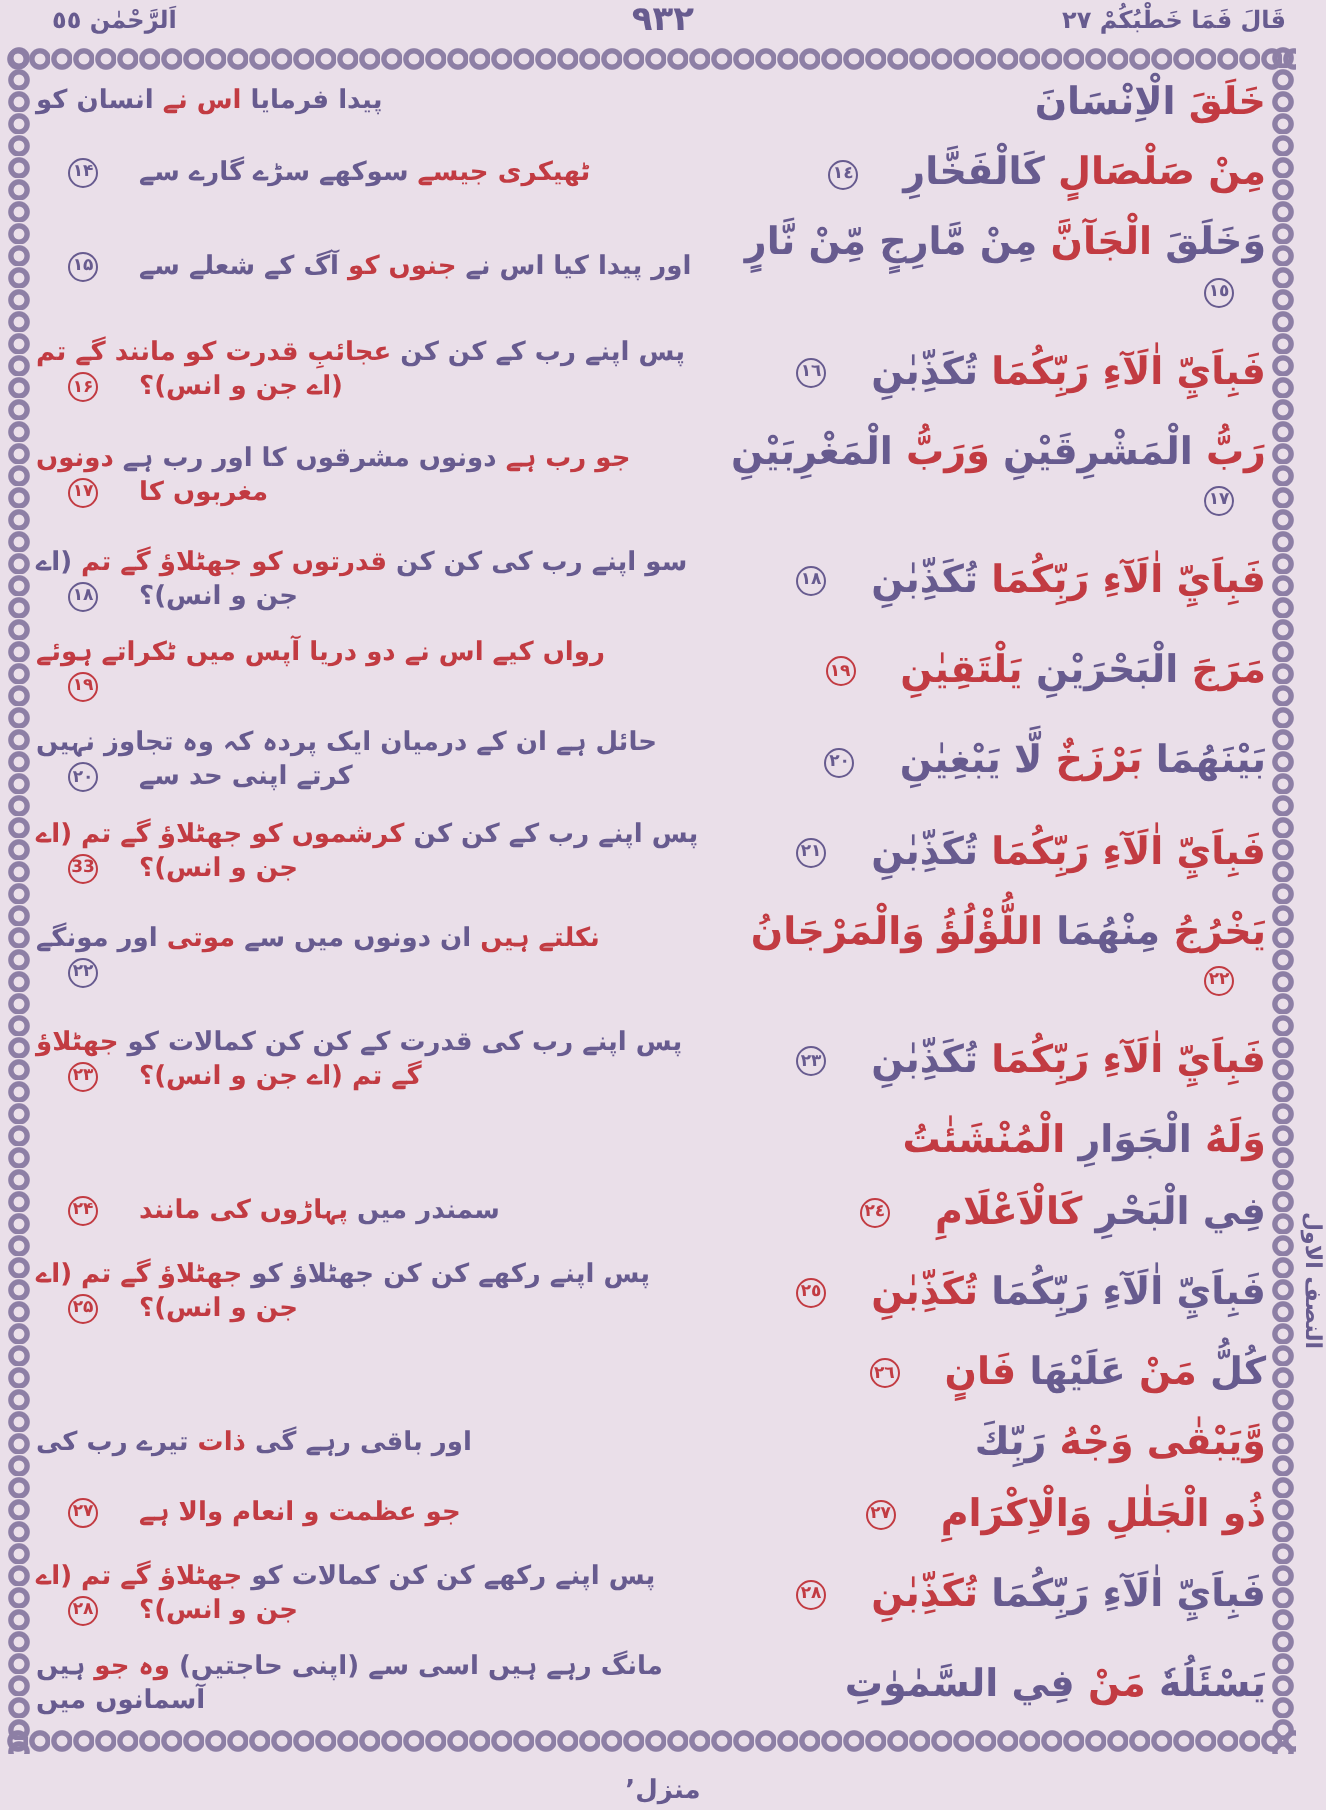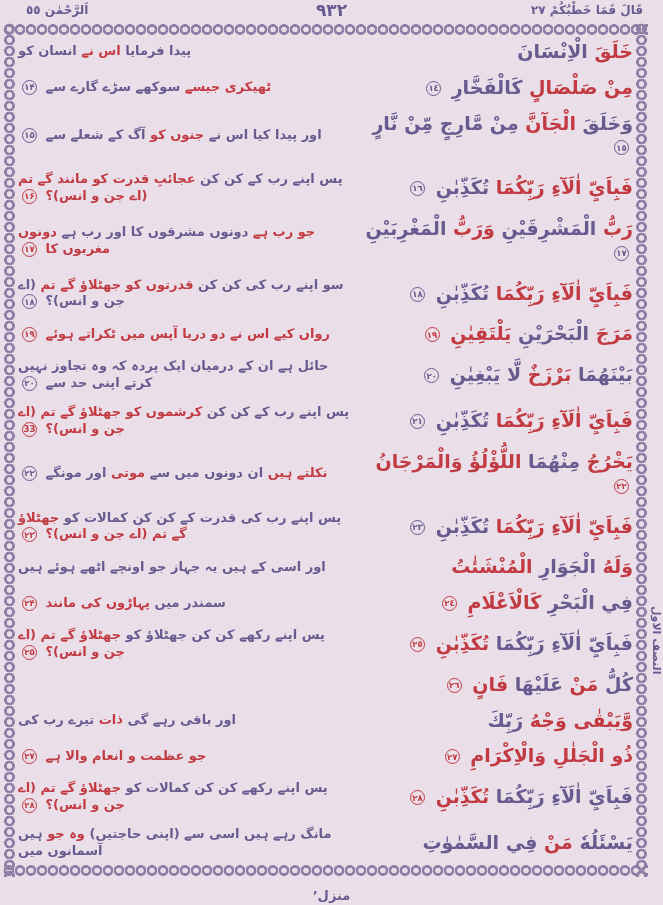--- a/index.html
+++ b/index.html
@@ -54,21 +54,21 @@
   }
   .urdu{
     width:54%;text-align:left;
     font-size:13px;font-weight:700;line-height:1.3;
   }
   .seg-red{color:var(--red);}
   .seg-purple{color:var(--purple);}
   .circle{
     display:inline-flex;align-items:center;justify-content:center;
     width:15px;height:15px;border:1.4px solid currentColor;border-radius:50%;
-    font-size:8.5px;font-weight:700;margin:0 4px;vertical-align:middle;
+    font-size:8.5px;font-weight:700;margin:0 16px;vertical-align:middle;
     line-height:1;flex:none;
   }
   .margin-note{
     position:absolute;right:0px;top:585px;width:16px;height:110px;
     writing-mode:vertical-rl;
     color:var(--purple);font-size:11px;font-weight:700;
     text-align:center;letter-spacing:1px;
   }
   .footer{
     position:absolute;bottom:2px;left:50%;transform:translateX(-50%);
@@ -138,21 +138,20 @@
     <div class="urdu"><span class="u-segs"><span class="seg-red">نکلتے ہیں </span><span class="seg-purple">ان دونوں میں سے </span><span class="seg-red">موتی </span><span class="seg-purple">اور مونگے </span></span><span class="circle u-num seg-purple">۲۲</span></div>
   </div>
 
   <div class="row">
     <div class="arabic"><span class="a-segs"><span class="seg-red">فَبِاَيِّ اٰلَآءِ رَبِّكُمَا </span><span class="seg-purple">تُكَذِّبٰنِ </span></span><span class="circle a-num seg-purple">٢٣</span></div>
     <div class="urdu"><span class="u-segs"><span class="seg-purple">پس اپنے رب کی قدرت کے کن کن کمالات کو </span><span class="seg-red">جھٹلاؤ گے تم (اے جن و انس)؟ </span></span><span class="circle u-num seg-red">۲۳</span></div>
   </div>
 
   <div class="row">
     <div class="arabic"><span class="a-segs"><span class="seg-red">وَلَهُ </span><span class="seg-purple">الْجَوَارِ </span><span class="seg-red">الْمُنْشَئٰتُ </span></span></div>
-    <div class="urdu"><span class="u-segs"><span class="seg-purple">اور اسی کے ہیں یہ جہاز جو اونچے اٹھے ہوئے ہیں </span></span></div>
   </div>
 
   <div class="row">
     <div class="arabic"><span class="a-segs"><span class="seg-purple">فِي الْبَحْرِ </span><span class="seg-red">كَالْاَعْلَامِ </span></span><span class="circle a-num seg-red">٢٤</span></div>
     <div class="urdu"><span class="u-segs"><span class="seg-purple">سمندر میں </span><span class="seg-red">پہاڑوں کی مانند </span></span><span class="circle u-num seg-red">۲۴</span></div>
   </div>
 
   <div class="row">
     <div class="arabic"><span class="a-segs"><span class="seg-purple">فَبِاَيِّ اٰلَآءِ رَبِّكُمَا </span><span class="seg-red">تُكَذِّبٰنِ </span></span><span class="circle a-num seg-red">٢٥</span></div>
     <div class="urdu"><span class="u-segs"><span class="seg-purple">پس اپنے رکھے کن کن جھٹلاؤ کو </span><span class="seg-red">جھٹلاؤ گے تم (اے جن و انس)؟ </span></span><span class="circle u-num seg-red">۲۵</span></div>

